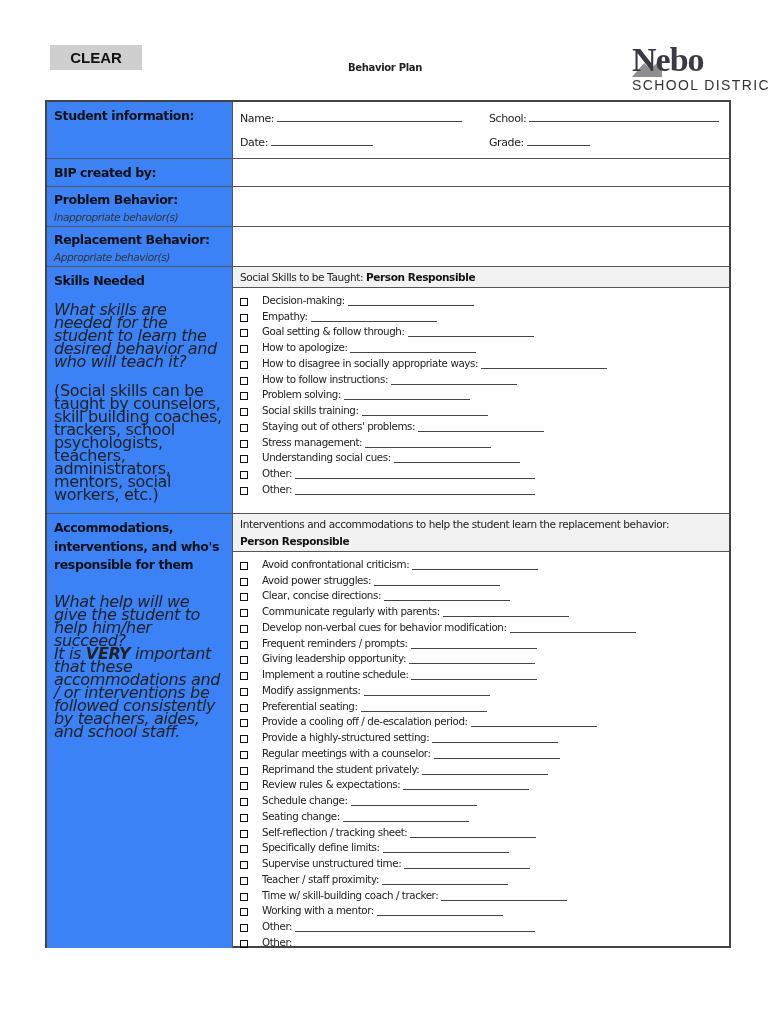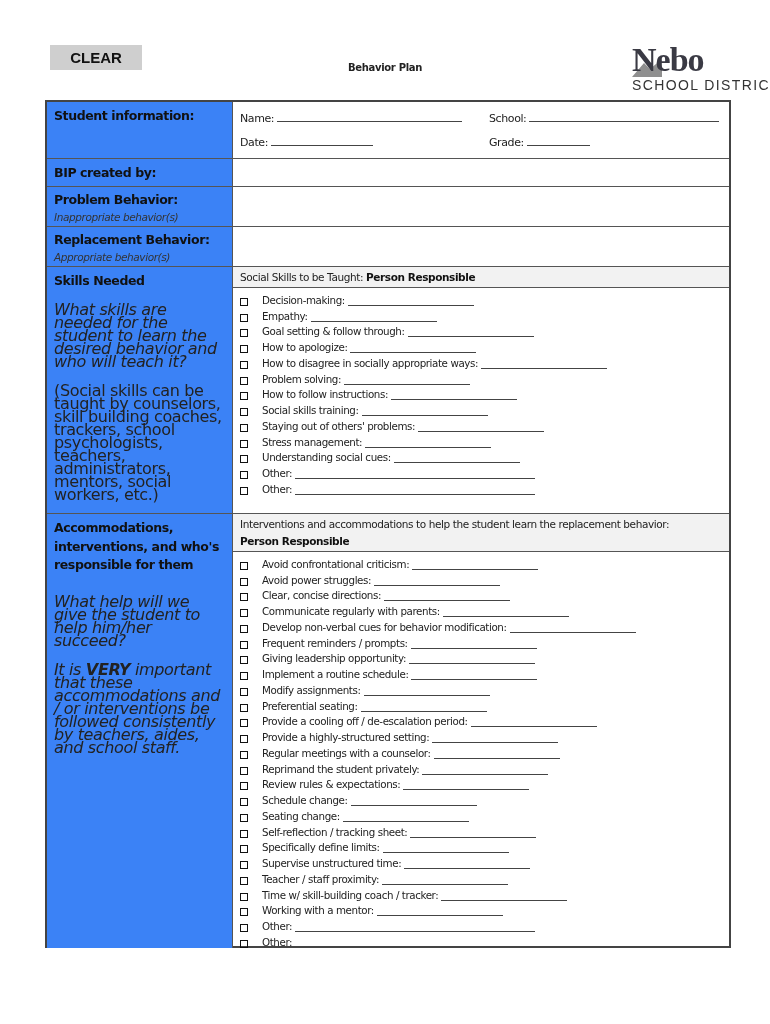--- a/index.html
+++ b/index.html
@@ -135,26 +135,26 @@
             <span>How to apologize:</span>
             <span class="line" style="width: 126px;"></span>
           </div>
           <div class="item">
             <span class="box"></span>
             <span>How to disagree in socially appropriate ways:</span>
             <span class="line" style="width: 126px;"></span>
           </div>
           <div class="item">
             <span class="box"></span>
+            <span>How to follow instructions:</span>
+            <span class="line" style="width: 126px;"></span>
+          </div>
+          <div class="item">
+            <span class="box"></span>
             <span>Problem solving:</span>
-            <span class="line" style="width: 126px;"></span>
-          </div>
-          <div class="item">
-            <span class="box"></span>
-            <span>How to follow instructions:</span>
             <span class="line" style="width: 126px;"></span>
           </div>
           <div class="item">
             <span class="box"></span>
             <span>Social skills training:</span>
             <span class="line" style="width: 126px;"></span>
           </div>
           <div class="item">
             <span class="box"></span>
             <span>Staying out of others' problems:</span>
@@ -181,21 +181,21 @@
             <span class="line" style="width: 240px;"></span>
           </div>
         </div>
     </div>
   </div>
 
   <div class="row" style="top:411px;height:435px">
     <div class="lbl">
       <div class="lbl-title" style="line-height:18.5px;margin-top:1px">Accommodations, interventions, and who's responsible for them</div>
       <div class="lbl-para" style="margin-top:20px">What help will we give the student to help him/her succeed?</div>
-      <div class="lbl-para" style="margin-top:16px"><span>It is </span><b>VERY</b><span> important that these accommodations and / or interventions be followed consistently by teachers, aides, and school staff.</span></div>
+      <div class="lbl-para" style=""><span>It is </span><b>VERY</b><span> important that these accommodations and / or interventions be followed consistently by teachers, aides, and school staff.</span></div>
     </div>
     <div class="val">
       <div class="sect-head" style="height:38px"><div>Interventions and accommodations to help the student learn the replacement behavior:</div><b>Person Responsible</b></div>
       <div class="list" style="top:40px" id="acc-list">
           <div class="item">
             <span class="box"></span>
             <span>Avoid confrontational criticism:</span>
             <span class="line" style="width: 126px;"></span>
           </div>
           <div class="item">

